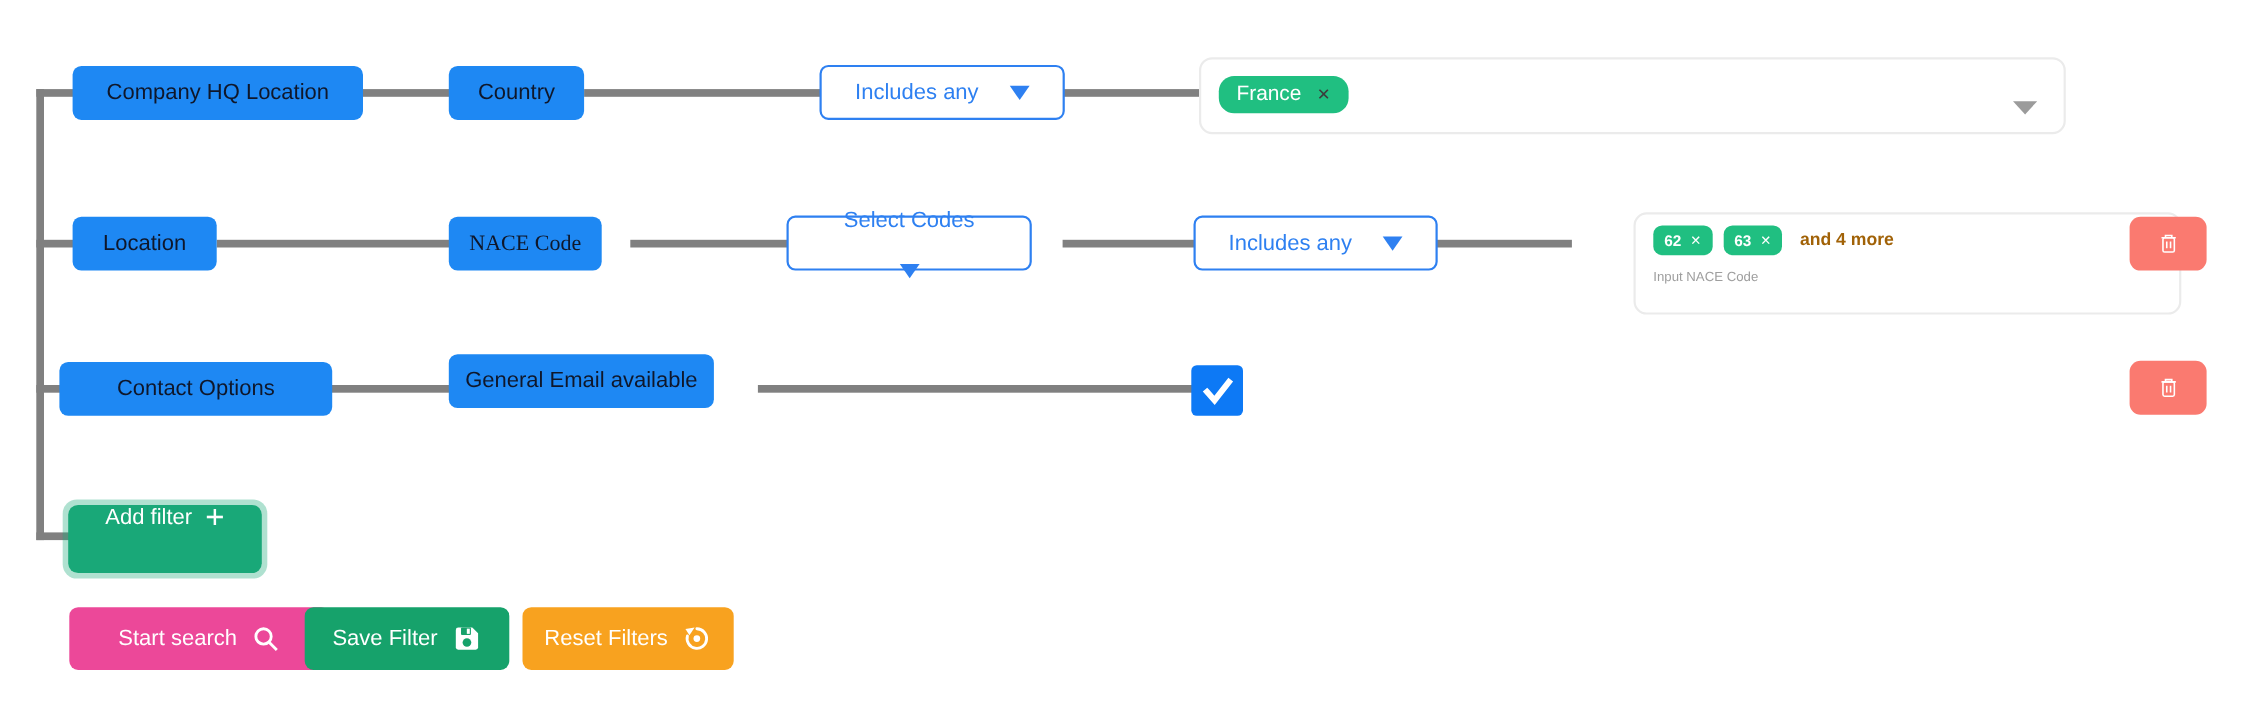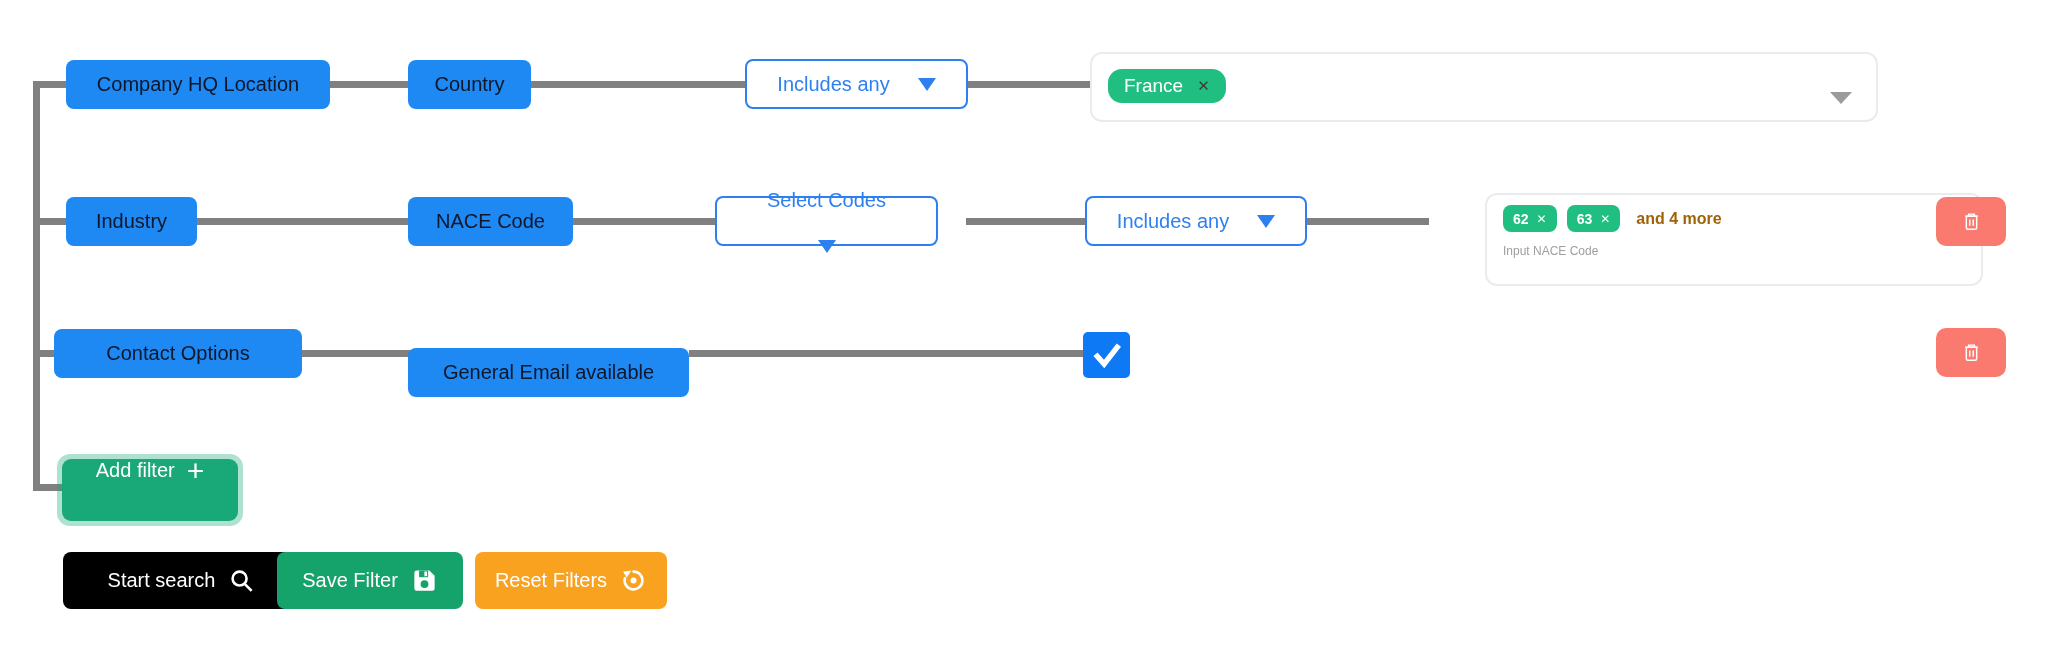--- a/index.html
+++ b/index.html
@@ -64,21 +64,21 @@
     position:absolute;left:62px;top:459px;width:176px;height:62px;background:#19a878;color:#fff;
     border-radius:9px;display:flex;justify-content:center;gap:12px;
     font-size:20px;cursor:pointer;
   }
   .add-btn .plus{font-size:30px;font-weight:300;line-height:1;margin-top:-3px;}
   
   .action{
     position:absolute;top:552px;height:57px;color:#fff;border-radius:8px;display:flex;
     align-items:center;justify-content:center;gap:13px;font-size:20px;cursor:pointer;
   }
-  .a-search{left:63px;width:237px;background:#000000;}
+  .a-search{left:63px;width:237px;background:#ec4899;}
   .a-save{left:277px;width:186px;background:#16a26b;}
   .a-reset{left:475px;width:192px;background:#f8a21f;}
   svg{display:block;}
 </style>
 </head>
 <body>
 
 <div class="canvas">
 
   <div class="vline" style="left:33px;top:81px;width:7px;height:410px;"></div>
@@ -108,23 +108,23 @@
   </div>
   <div class="vc" style="left:1090px;top:52px;width:788px;height:70px;">
     <span class="tag-big">
       <span>France</span>
       <span class="x">✕</span>
     </span>
     <span class="tri-gray"></span>
   </div>
 
   <div class="blue-btn" style="left:66px;top:197px;width:131px;">
-    <span>Industry</span>
-  </div>
-  <div class="blue-btn" style="left:408px;top:197px;width:165px;">
+    <span>Location</span>
+  </div>
+  <div class="blue-btn" style="left:408px;top:197px;width:139px;font-family:Liberation Serif, serif;">
     <span>NACE Code</span>
   </div>
   <div class="dd" style="left:715px;top:196px;width:223px;flex-direction:column;">
     <span>Select Codes</span>
     <span class="tri-blue"></span>
   </div>
   <div class="dd" style="left:1085px;top:196px;width:222px;">
     <span>Includes any</span>
     <span class="tri-blue"></span>
   </div>
@@ -147,21 +147,21 @@
       <path d="M9 6V4.3h6V6"></path>
         <path d="M5.2 6.4h13.6"></path>
       <rect x="6.6" y="6.4" width="10.8" height="13.6" rx="1.6"></rect>
       <path d="M10.2 10v6.4M13.8 10v6.4"></path>
     </svg>
   </div>
 
   <div class="blue-btn" style="left:54px;top:329px;width:248px;justify-content:center;">
     <span>Contact Options</span>
   </div>
-  <div class="blue-btn" style="left:408px;top:348px;width:281px;">
+  <div class="blue-btn" style="left:408px;top:322px;width:241px;">
     <span>General Email available</span>
   </div>
   <div class="checkbox">
     <svg viewBox="0 0 24 24" width="36" height="36">
       <path d="M5.5 12.8l4.6 5.2L18.8 6.8" fill="none" stroke="#fff" stroke-width="3.6" stroke-linecap="square" stroke-linejoin="miter"></path>
     </svg>
   </div>
   <div class="trash" style="top:328px;">
     <svg viewBox="0 0 24 24" width="23" height="23" fill="none" stroke="#fff" stroke-width="1.5">
       <path d="M9 6V4.3h6V6"></path>

